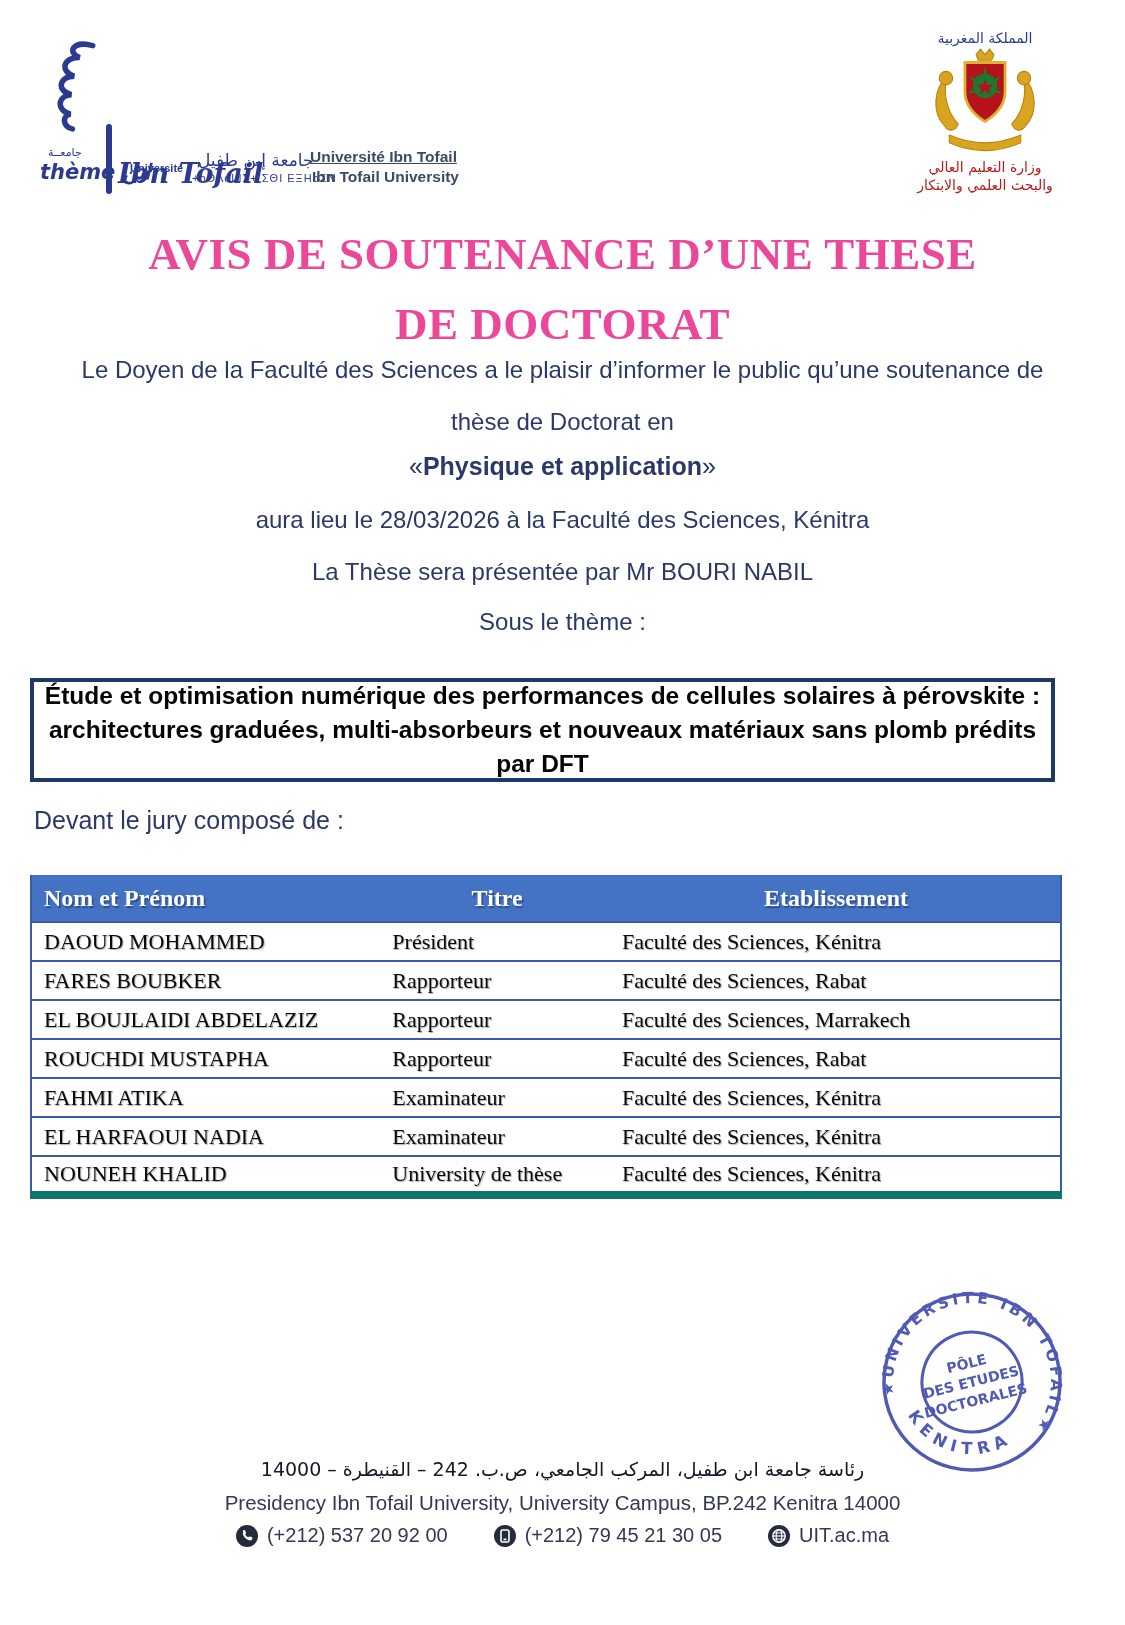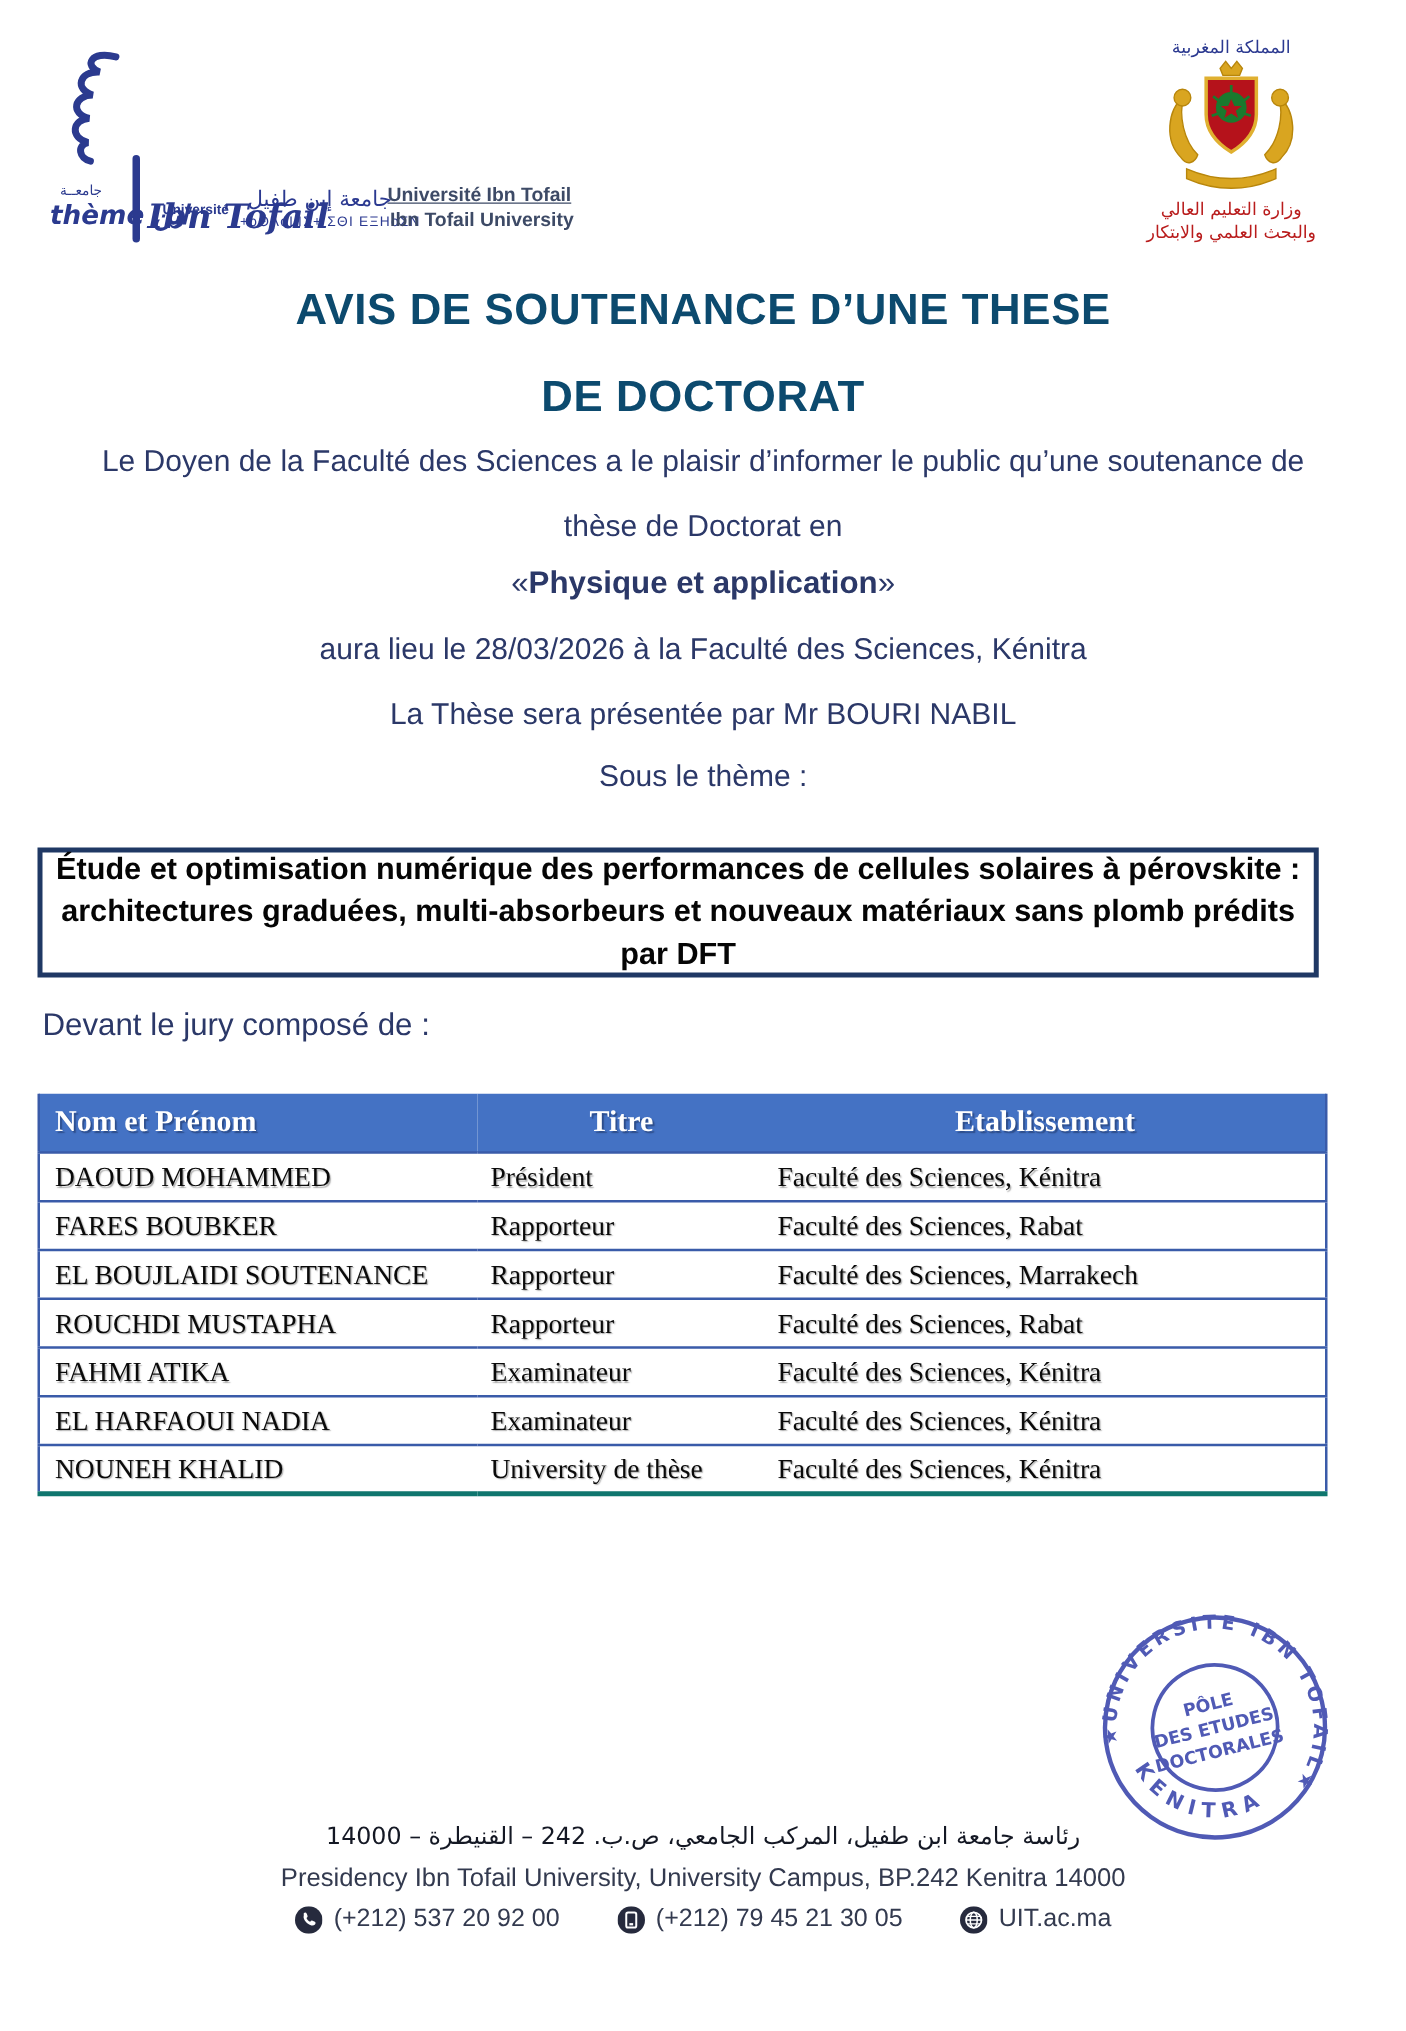--- a/index.html
+++ b/index.html
@@ -19,37 +19,37 @@
   .tifinagh { position:absolute; left:152px; top:134px; font-size:11px; letter-spacing:1px; color:#2b3990; }
   .fr-name  { position:absolute; left:270px; top:110px; font-size:15.5px; font-weight:bold; color:#3d4a66;text-decoration:underline; }
   .en-name  { position:absolute; left:272px; top:130px; font-size:15.5px; font-weight:bold; color:#3d4a66; }
 
   .logo-right { left:880px; top:30px; width:210px; height:175px; text-align:center; }
   .kingdom   { font-family:"DejaVu Sans",sans-serif; font-size:14px; color:#2b3990; }
   .ministry  { font-family:"DejaVu Sans",sans-serif; font-size:14px; color:#b91c1c; line-height:1.3; }
 
   
   .center-line { left:0; width:1125px; text-align:center; }
-  .doc-title { font-family:Liberation Sans, sans-serif; font-weight:bold; font-size:35px; color:#0c4a6e; letter-spacing:0.5px; }
+  .doc-title { font-family:Liberation Serif, serif; font-weight:bold; font-size:45px; color:#ec4899; letter-spacing:0.5px; }
   .t1 { top:228px; } .t2 { top:298px; }
   .intro { font-size:24px; color:#2b3868; }
   .i1 { top:356px; } .i2 { top:408px; } .i3 { top:452px; font-size:25px; }
   .i4 { top:506px; } .i5 { top:558px; } .i6 { top:608px; }
   .bold { font-weight:bold; }
 
   
   .thesis-box { left:30px; top:678px; width:1025px; height:104px; border:4px solid #1f3864;
     display:flex; align-items:center; justify-content:flex-end; padding:4px 10px; }
   .thesis-box p { font-size:24.5px; font-weight:bold; color:#050505; text-align:center; line-height:1.4; }
 
   .jury-intro { left:34px; top:806px; font-size:25px; color:#2b3868; }
 
   
   .jury { left:30px; top:875px; width:1032px; border-collapse:collapse; font-family:"Liberation Serif",serif;
-    border-left:2px solid #3a5ba9; border-right:2px solid #3a5ba9; border-bottom:4px solid #0f766e; }
+    border-left:2px solid #3a5ba9; border-right:2px solid #3a5ba9; border-bottom:8px solid #0f766e; }
   .jury th { background:#4472c4; color:#fff; font-size:24px; font-weight:bold; height:47px;
     text-shadow:1.5px 1.5px 1px rgba(25,45,90,.55); }
   .jury th.c1 { text-align:left; padding-left:12px; width:352px; }
   .jury th.c2 { text-align:center; width:230px; }
   .jury th.c3 { text-align:center; width:450px; }
   .jury td { font-size:22px; color:#0a0a0a; height:39px; background:#fff; border-top:2px solid #3a5ba9;
     text-shadow:1px 1px 1px rgba(70,70,70,.45); }
   .jury td.c1 { padding-left:12px; }
   .jury td.c2 { padding-left:10px; }
   .jury td.c3 { padding-left:10px; }
@@ -138,21 +138,21 @@
         <td class="c1">DAOUD MOHAMMED</td>
         <td class="c2">Président</td>
         <td class="c3">Faculté des Sciences, Kénitra</td>
       </tr>
       <tr>
         <td class="c1">FARES BOUBKER</td>
         <td class="c2">Rapporteur</td>
         <td class="c3">Faculté des Sciences, Rabat</td>
       </tr>
       <tr>
-        <td class="c1">EL BOUJLAIDI SOUTENANCE</td>
+        <td class="c1">EL BOUJLAIDI ABDELAZIZ</td>
         <td class="c2">Rapporteur</td>
         <td class="c3">Faculté des Sciences, Marrakech</td>
       </tr>
       <tr>
         <td class="c1">ROUCHDI MUSTAPHA</td>
         <td class="c2">Rapporteur</td>
         <td class="c3">Faculté des Sciences, Rabat</td>
       </tr>
       <tr>
         <td class="c1">FAHMI ATIKA</td>

